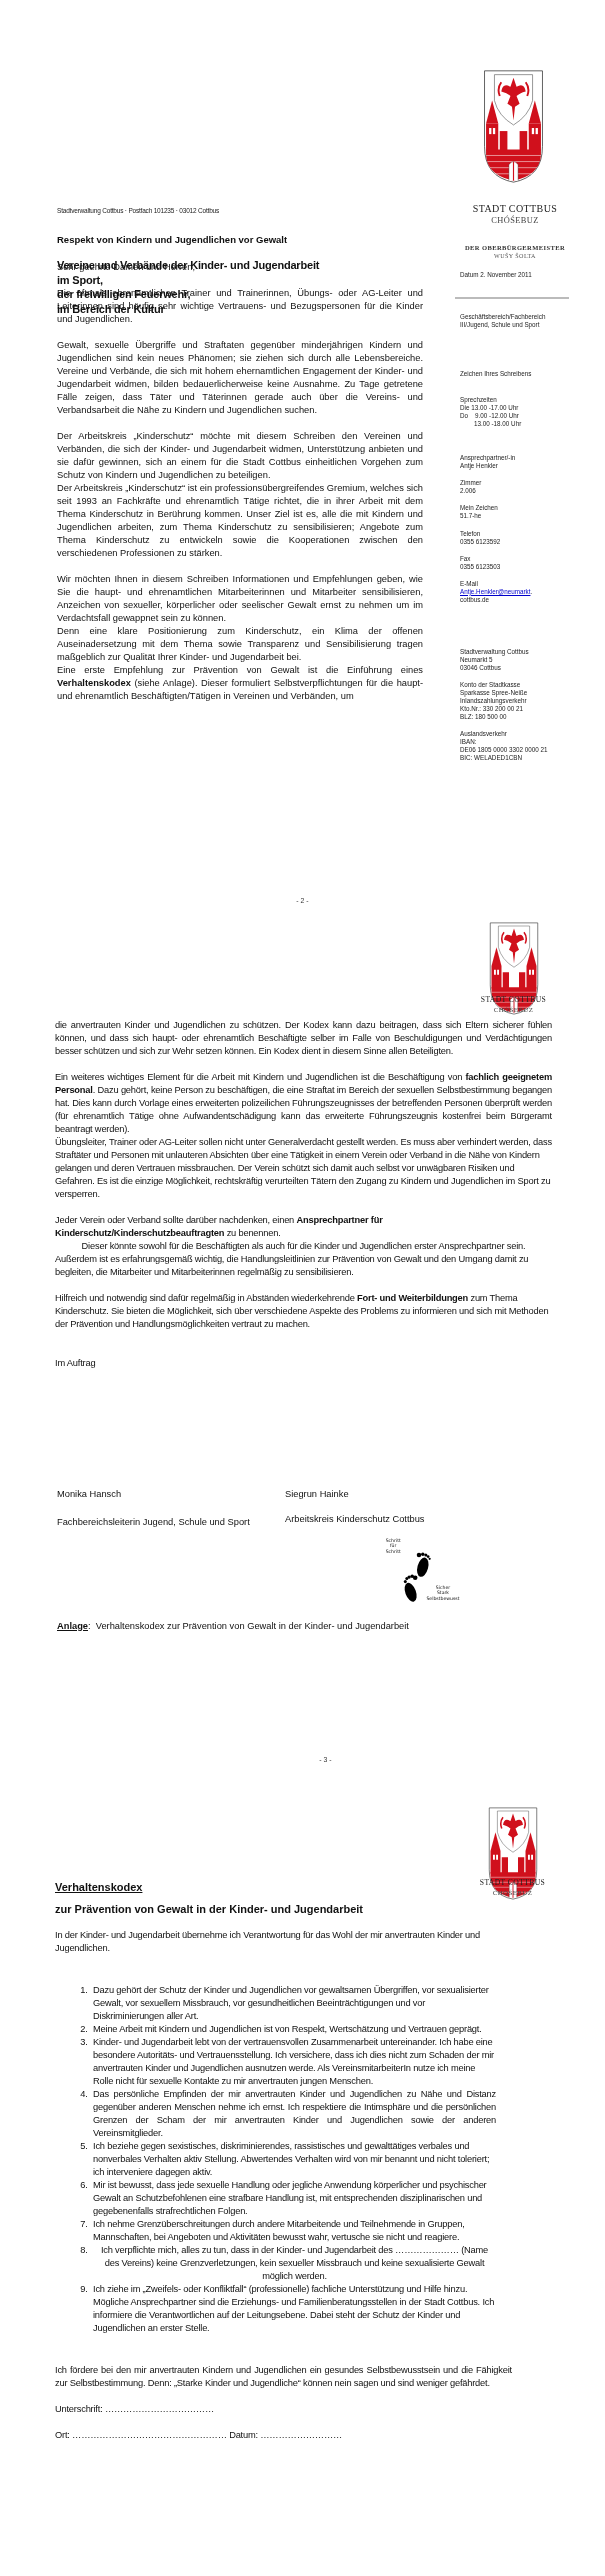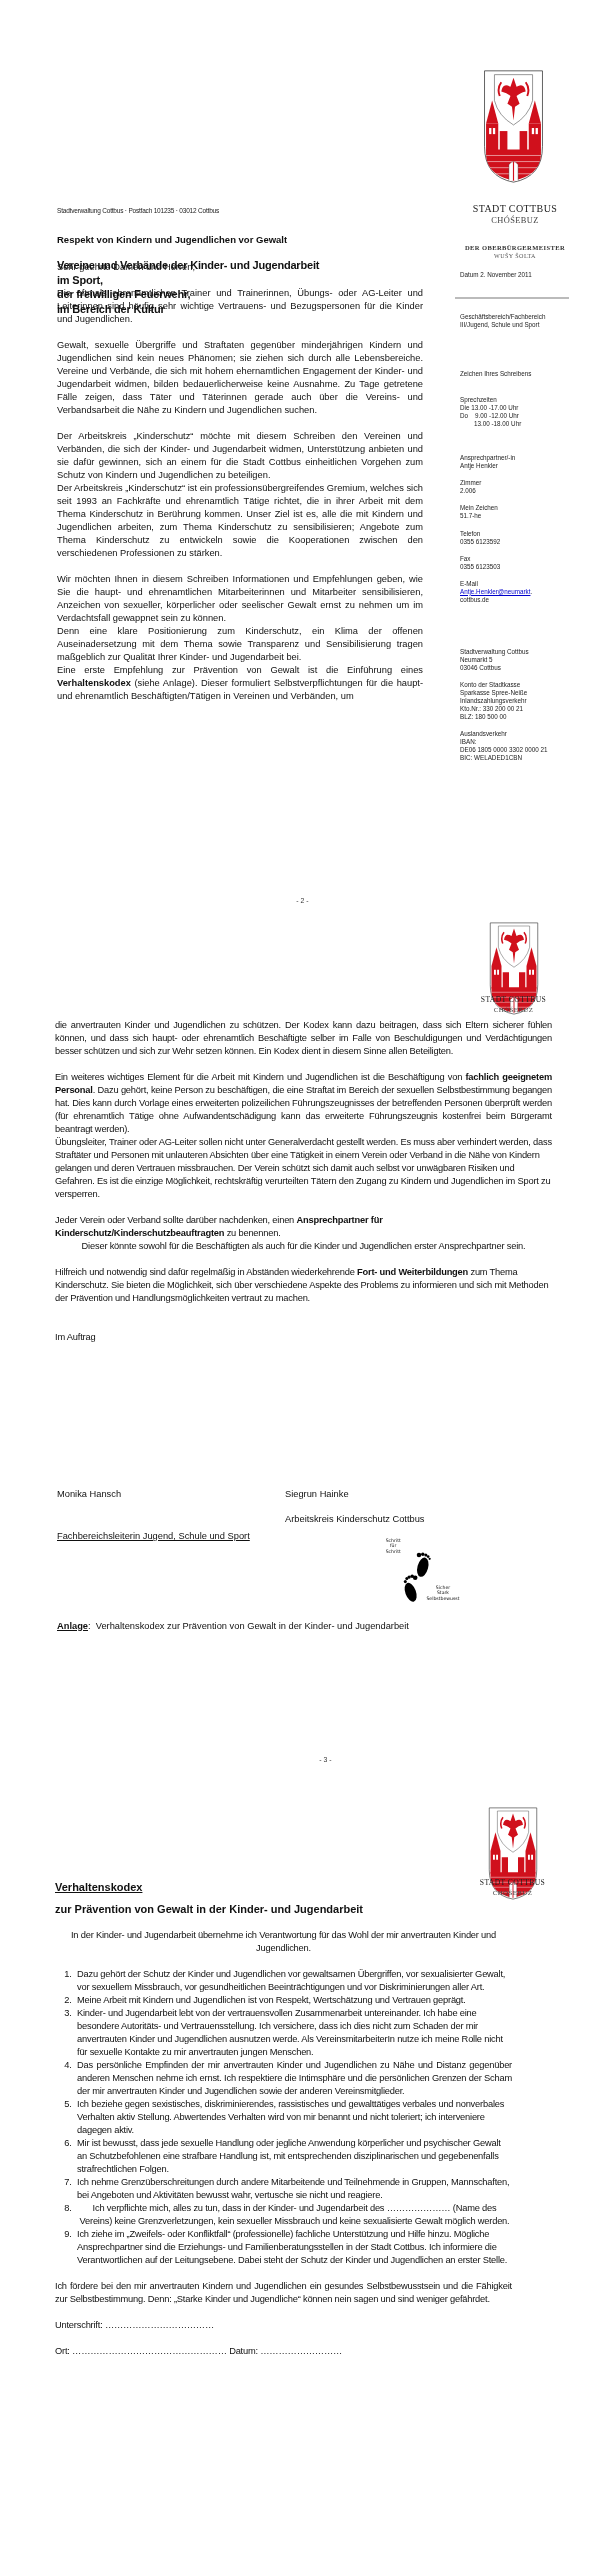--- a/index.html
+++ b/index.html
@@ -20,21 +20,21 @@
   .gap{height:13px;}
   .side{font-size:6.3px;line-height:8px;color:#222;}
   .side .blk{margin-bottom:7.6px;}
   .side a{color:#00c;text-decoration:underline;}
   .pgnum{font-size:6.9px;color:#333;text-align:center;width:605px;left:0;}
   .body2{font-size:9.3px;line-height:13px;letter-spacing:-0.2px;text-align:justify;font-stretch:condensed;}
   .body2 p{margin:0;}
   .b{font-weight:bold;}
   .u{text-decoration:underline;font-weight:bold;}
   .sig{font-size:9.3px;}
-  ol.kodex{margin:0;padding-left:19px;}
+  ol.kodex{margin:16px;padding-left:19px;}
   ol.kodex li{padding-left:3px;}
   .hr-grey{height:1.5px;background:#bbb;}
 </style>
 </head>
 <body>
 
 <div class="crest" style="left:483px;top:70px;width:61px;height:113px;">
 <svg viewBox="0 0 80 148" width="100%" height="100%" preserveAspectRatio="xMidYMid meet">
   <path d="M2 1 H78 V100 Q78 140 40 147 Q2 140 2 100 Z" fill="#fff" stroke="#333" stroke-width="1"></path>
   <path d="M15 6 H65 V40 Q60 60 40 72 Q20 60 15 40 Z" fill="#fff" stroke="#555" stroke-width="0.8"></path>
@@ -165,30 +165,31 @@
 </div>
 
 <div class="abs body2" style="left:55px;top:1019px;width:497px;">
   <p>die anvertrauten Kinder und Jugendlichen zu schützen. Der Kodex kann dazu beitragen, dass sich Eltern sicherer fühlen können, und dass sich haupt- oder ehrenamtlich Beschäftigte selber im Falle von Beschuldigungen und Verdächtigungen besser schützen und sich zur Wehr setzen können. Ein Kodex dient in diesem Sinne allen Beteiligten.</p>
   <div class="gap"></div>
   <p><span>Ein weiteres wichtiges Element für die Arbeit mit Kindern und Jugendlichen ist die Beschäftigung von </span><span class="b">fachlich geeignetem Personal</span><span>. Dazu gehört, keine Person zu beschäftigen, die eine Straftat im Bereich der sexuellen Selbstbestimmung begangen hat. Dies kann durch Vorlage eines erweiterten polizeilichen Führungszeugnisses der betreffenden Personen überprüft werden (für ehrenamtlich Tätige ohne Aufwandentschädigung kann das erweiterte Führungszeugnis kostenfrei beim Bürgeramt beantragt werden).</span></p>
   <p style="text-align:left;">Übungsleiter, Trainer oder AG-Leiter sollen nicht unter Generalverdacht gestellt werden. Es muss aber verhindert werden, dass Straftäter und Personen mit unlauteren Absichten über eine Tätigkeit in einem Verein oder Verband in die Nähe von Kindern gelangen und deren Vertrauen missbrauchen. Der Verein schützt sich damit auch selbst vor unwägbaren Risiken und Gefahren. Es ist die einzige Möglichkeit, rechtskräftig verurteilten Tätern den Zugang zu Kindern und Jugendlichen im Sport zu versperren.</p>
   <div class="gap"></div>
   <p style="text-align:left;"><span>Jeder Verein oder Verband sollte darüber nachdenken, einen </span><span class="b">Ansprechpartner für Kinderschutz/Kinderschutzbeauftragten</span><span> zu benennen.</span></p>
   <p style="text-align:center;">Dieser könnte sowohl für die Beschäftigten als auch für die Kinder und Jugendlichen erster Ansprechpartner sein.</p>
+  <p style="text-align:left;">Außerdem ist es erfahrungsgemäß wichtig, die Handlungsleitlinien zur Prävention von Gewalt und den Umgang damit zu begleiten, die Mitarbeiter und Mitarbeiterinnen regelmäßig zu sensibilisieren.</p>
   <div class="gap"></div>
   <p style="text-align:left;"><span>Hilfreich und notwendig sind dafür regelmäßig in Abständen wiederkehrende </span><span class="b">Fort- und Weiterbildungen</span><span> zum Thema Kinderschutz. Sie bieten die Möglichkeit, sich über verschiedene Aspekte des Problems zu informieren und sich mit Methoden der Prävention und Handlungsmöglichkeiten vertraut zu machen.</span></p>
   <div class="gap"></div>
   <div class="gap"></div>
   <p>Im Auftrag</p>
 </div>
 
 <div class="abs sig" style="left:57px;top:1489px;">
   <div>Monika Hansch</div>
-  <div style="margin-top:32px;text-decoration:underline;">Fachbereichsleiterin Jugend, Schule und Sport</div>
+  <div style="margin-top:18px;">Fachbereichsleiterin Jugend, Schule und Sport</div>
 </div>
 <div class="abs sig" style="left:285px;top:1489px;">
   <div>Siegrun Hainke</div>
   <div style="margin-top:15.2px;">Arbeitskreis Kinderschutz Cottbus</div>
 </div>
 
 <div class="abs" style="left:381px;top:1538px;width:76px;height:69px;">
   <div style="position:absolute;left:0;top:0;width:24.4px;text-align:center;font-size:4.6px;line-height:5.3px;font-family:'DejaVu Sans',sans-serif;">
     <div>Schritt</div>
     <div>für</div>
@@ -251,21 +252,21 @@
   </div>
 <div class="abs brand" style="left:467px;top:1878px;width:91px;">
   <div class="t1" style="font-size:7.6px;">STADT COTTBUS</div>
   <div class="t2" style="font-size:6.9px;margin-top:1.5px;">CHÓŚEBUZ</div>
 </div>
 
 <div class="abs" style="left:55px;top:1881px;font-size:11px;font-weight:bold;text-decoration:underline;">Verhaltenskodex</div>
 <div class="abs" style="left:55px;top:1903px;font-size:11px;font-weight:bold;">zur Prävention von Gewalt in der Kinder- und Jugendarbeit</div>
 
 <div class="abs body2" style="left:55px;top:1929px;width:457px;">
-  <p style="text-align:center;">In der Kinder- und Jugendarbeit übernehme ich Verantwortung für das Wohl der mir anvertrauten Kinder und Jugendlichen.</p>
+  <p style="text-align:left;">In der Kinder- und Jugendarbeit übernehme ich Verantwortung für das Wohl der mir anvertrauten Kinder und Jugendlichen.</p>
   <div class="gap"></div>
   <ol class="kodex">
     <li style="text-align:left;">Dazu gehört der Schutz der Kinder und  Jugendlichen vor gewaltsamen Übergriffen, vor sexualisierter Gewalt, vor sexuellem Missbrauch, vor gesundheitlichen Beeinträchtigungen und vor Diskriminierungen aller Art.</li>
     <li style="text-align:left;">Meine Arbeit mit Kindern und Jugendlichen ist von Respekt, Wertschätzung und Vertrauen geprägt.</li>
     <li style="text-align:left;">Kinder- und Jugendarbeit lebt von der vertrauensvollen Zusammenarbeit untereinander. Ich habe eine besondere Autoritäts- und Vertrauensstellung. Ich versichere, dass ich dies nicht zum Schaden der mir anvertrauten Kinder und Jugendlichen ausnutzen werde. Als VereinsmitarbeiterIn nutze ich meine Rolle nicht für sexuelle Kontakte zu mir anvertrauten jungen Menschen.</li>
     <li>Das persönliche Empfinden der mir anvertrauten Kinder und Jugendlichen zu Nähe und Distanz gegenüber anderen Menschen nehme ich ernst. Ich respektiere die Intimsphäre und die persönlichen Grenzen der Scham der mir anvertrauten Kinder und Jugendlichen sowie der anderen Vereinsmitglieder.</li>
     <li style="text-align:left;">Ich beziehe gegen sexistisches, diskriminierendes, rassistisches und gewalttätiges verbales und nonverbales Verhalten aktiv Stellung. Abwertendes Verhalten wird von mir benannt und nicht toleriert; ich interveniere dagegen aktiv.</li>
     <li style="text-align:left;">Mir ist bewusst, dass jede sexuelle Handlung oder jegliche Anwendung körperlicher und psychischer Gewalt an Schutzbefohlenen eine strafbare Handlung ist, mit entsprechenden disziplinarischen und gegebenenfalls strafrechtlichen Folgen.</li>
     <li style="text-align:left;">Ich nehme Grenzüberschreitungen durch andere Mitarbeitende und Teilnehmende in Gruppen, Mannschaften, bei Angeboten und Aktivitäten bewusst wahr, vertusche sie nicht und reagiere.</li>
     <li style="text-align:center;">Ich verpflichte mich, alles zu tun, dass in der Kinder- und Jugendarbeit des ………………… (Name des Vereins) keine Grenzverletzungen, kein sexueller Missbrauch und keine sexualisierte Gewalt möglich werden.</li>

